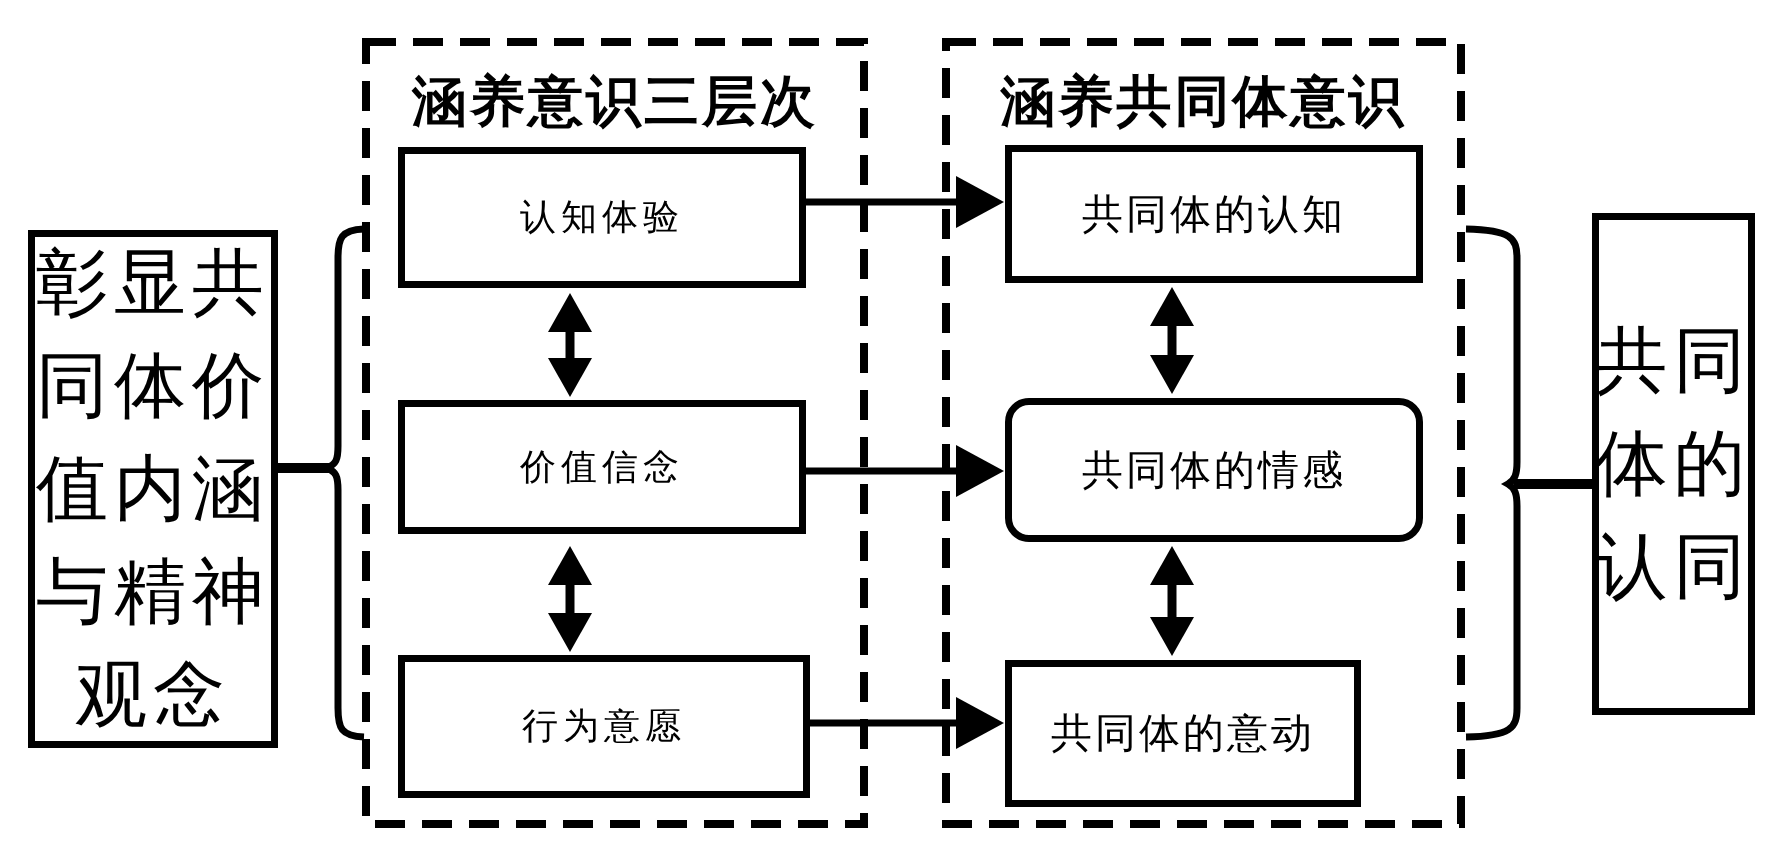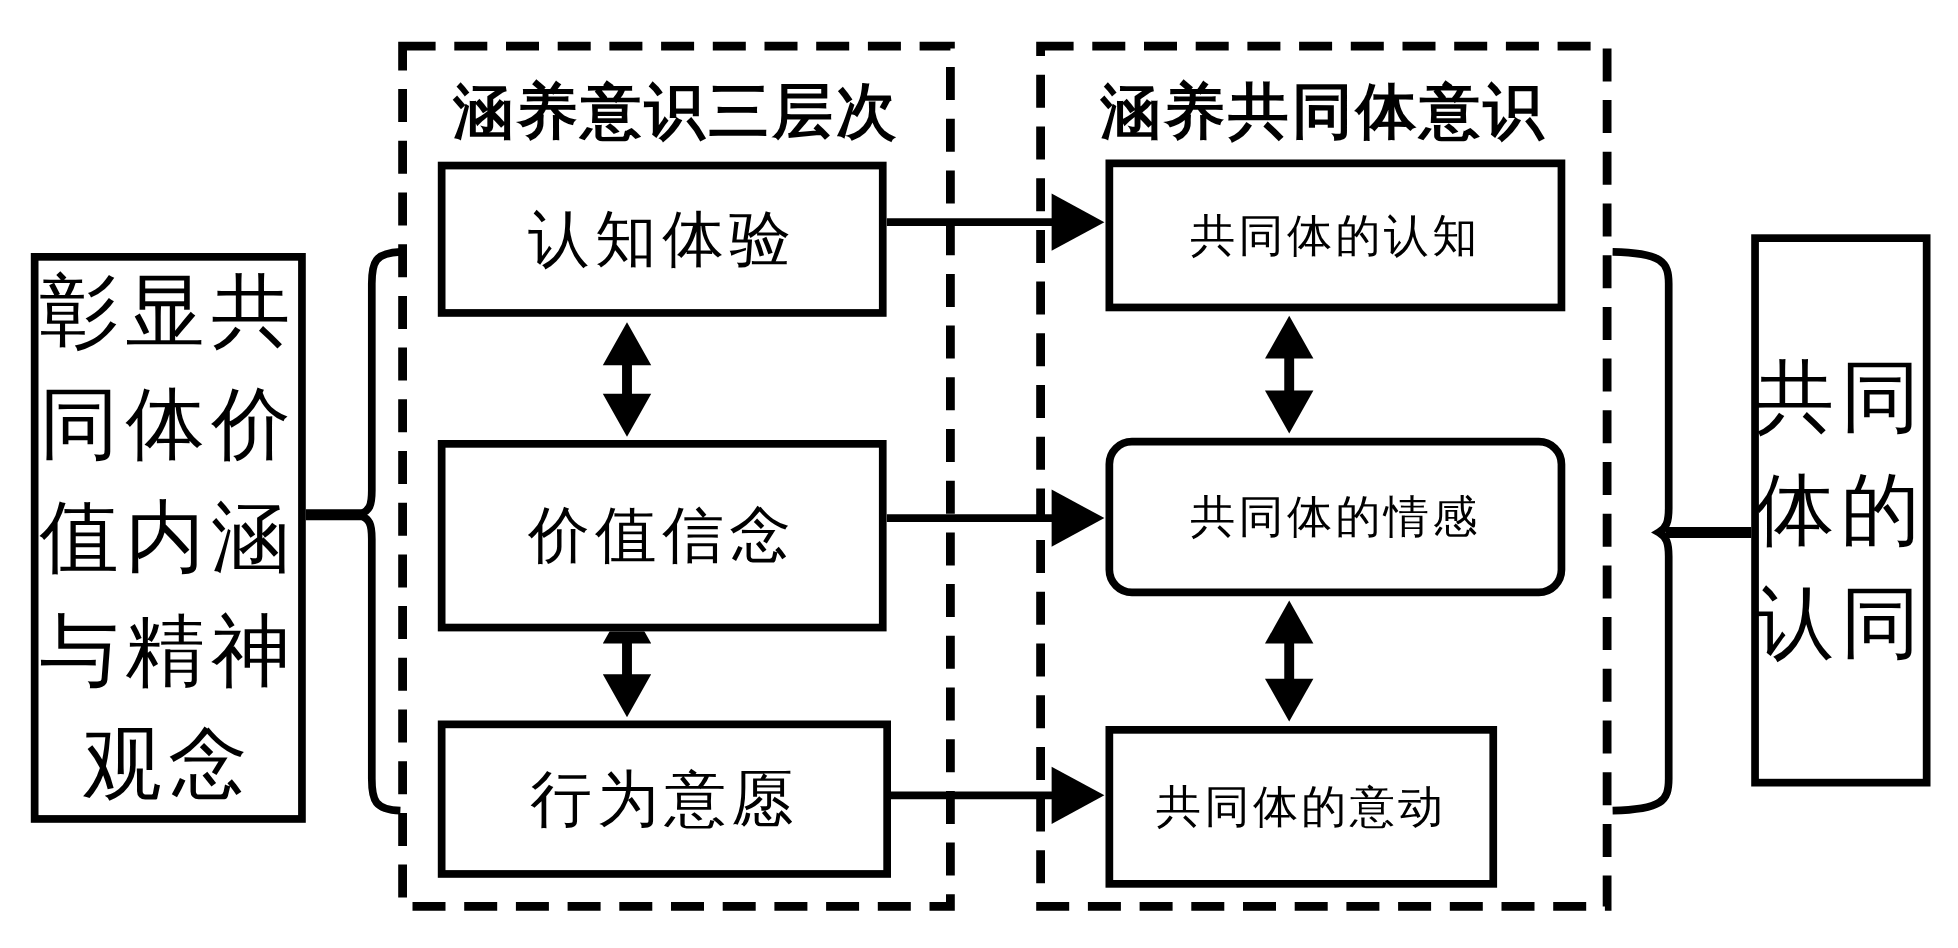--- a/index.html
+++ b/index.html
@@ -34,21 +34,21 @@
     white-space: nowrap;
   }
   .container-title {
     font-size: 55px;
     font-weight: bold;
     text-align: center;
     letter-spacing: 3px;
     white-space: nowrap;
   }
   .inner-label {
-    font-size: 56px;
+    font-size: 36px;
     letter-spacing: 5px;
     white-space: nowrap;
   }
   .right-label {
     font-size: 41px;
     letter-spacing: 3px;
     white-space: nowrap;
   }
 </style>
 </head>
@@ -114,21 +114,21 @@
     <span class="line">值内涵</span>
     <span class="line">与精神</span>
     <span class="line">观念</span>
   </div>
 
   <div class="abs container-title" style="left:366px; top:65px; width:498px;">涵养意识三层次</div>
 
   <div class="abs solid-box" style="left:398px; top:147px; width:408px; height:141px;">
     <span class="inner-label">认知体验</span>
   </div>
-  <div class="abs solid-box" style="left:398px; top:400px; width:408px; height:174px;">
+  <div class="abs solid-box" style="left:398px; top:400px; width:408px; height:134px;">
     <span class="inner-label">价值信念</span>
   </div>
   <div class="abs solid-box" style="left:398px; top:655px; width:412px; height:143px;">
     <span class="inner-label">行为意愿</span>
   </div>
 
   <div class="abs container-title" style="left:946px; top:65px; width:515px;">涵养共同体意识</div>
 
   <div class="abs solid-box" style="left:1005px; top:145px; width:418px; height:138px;">
     <span class="right-label">共同体的认知</span>

